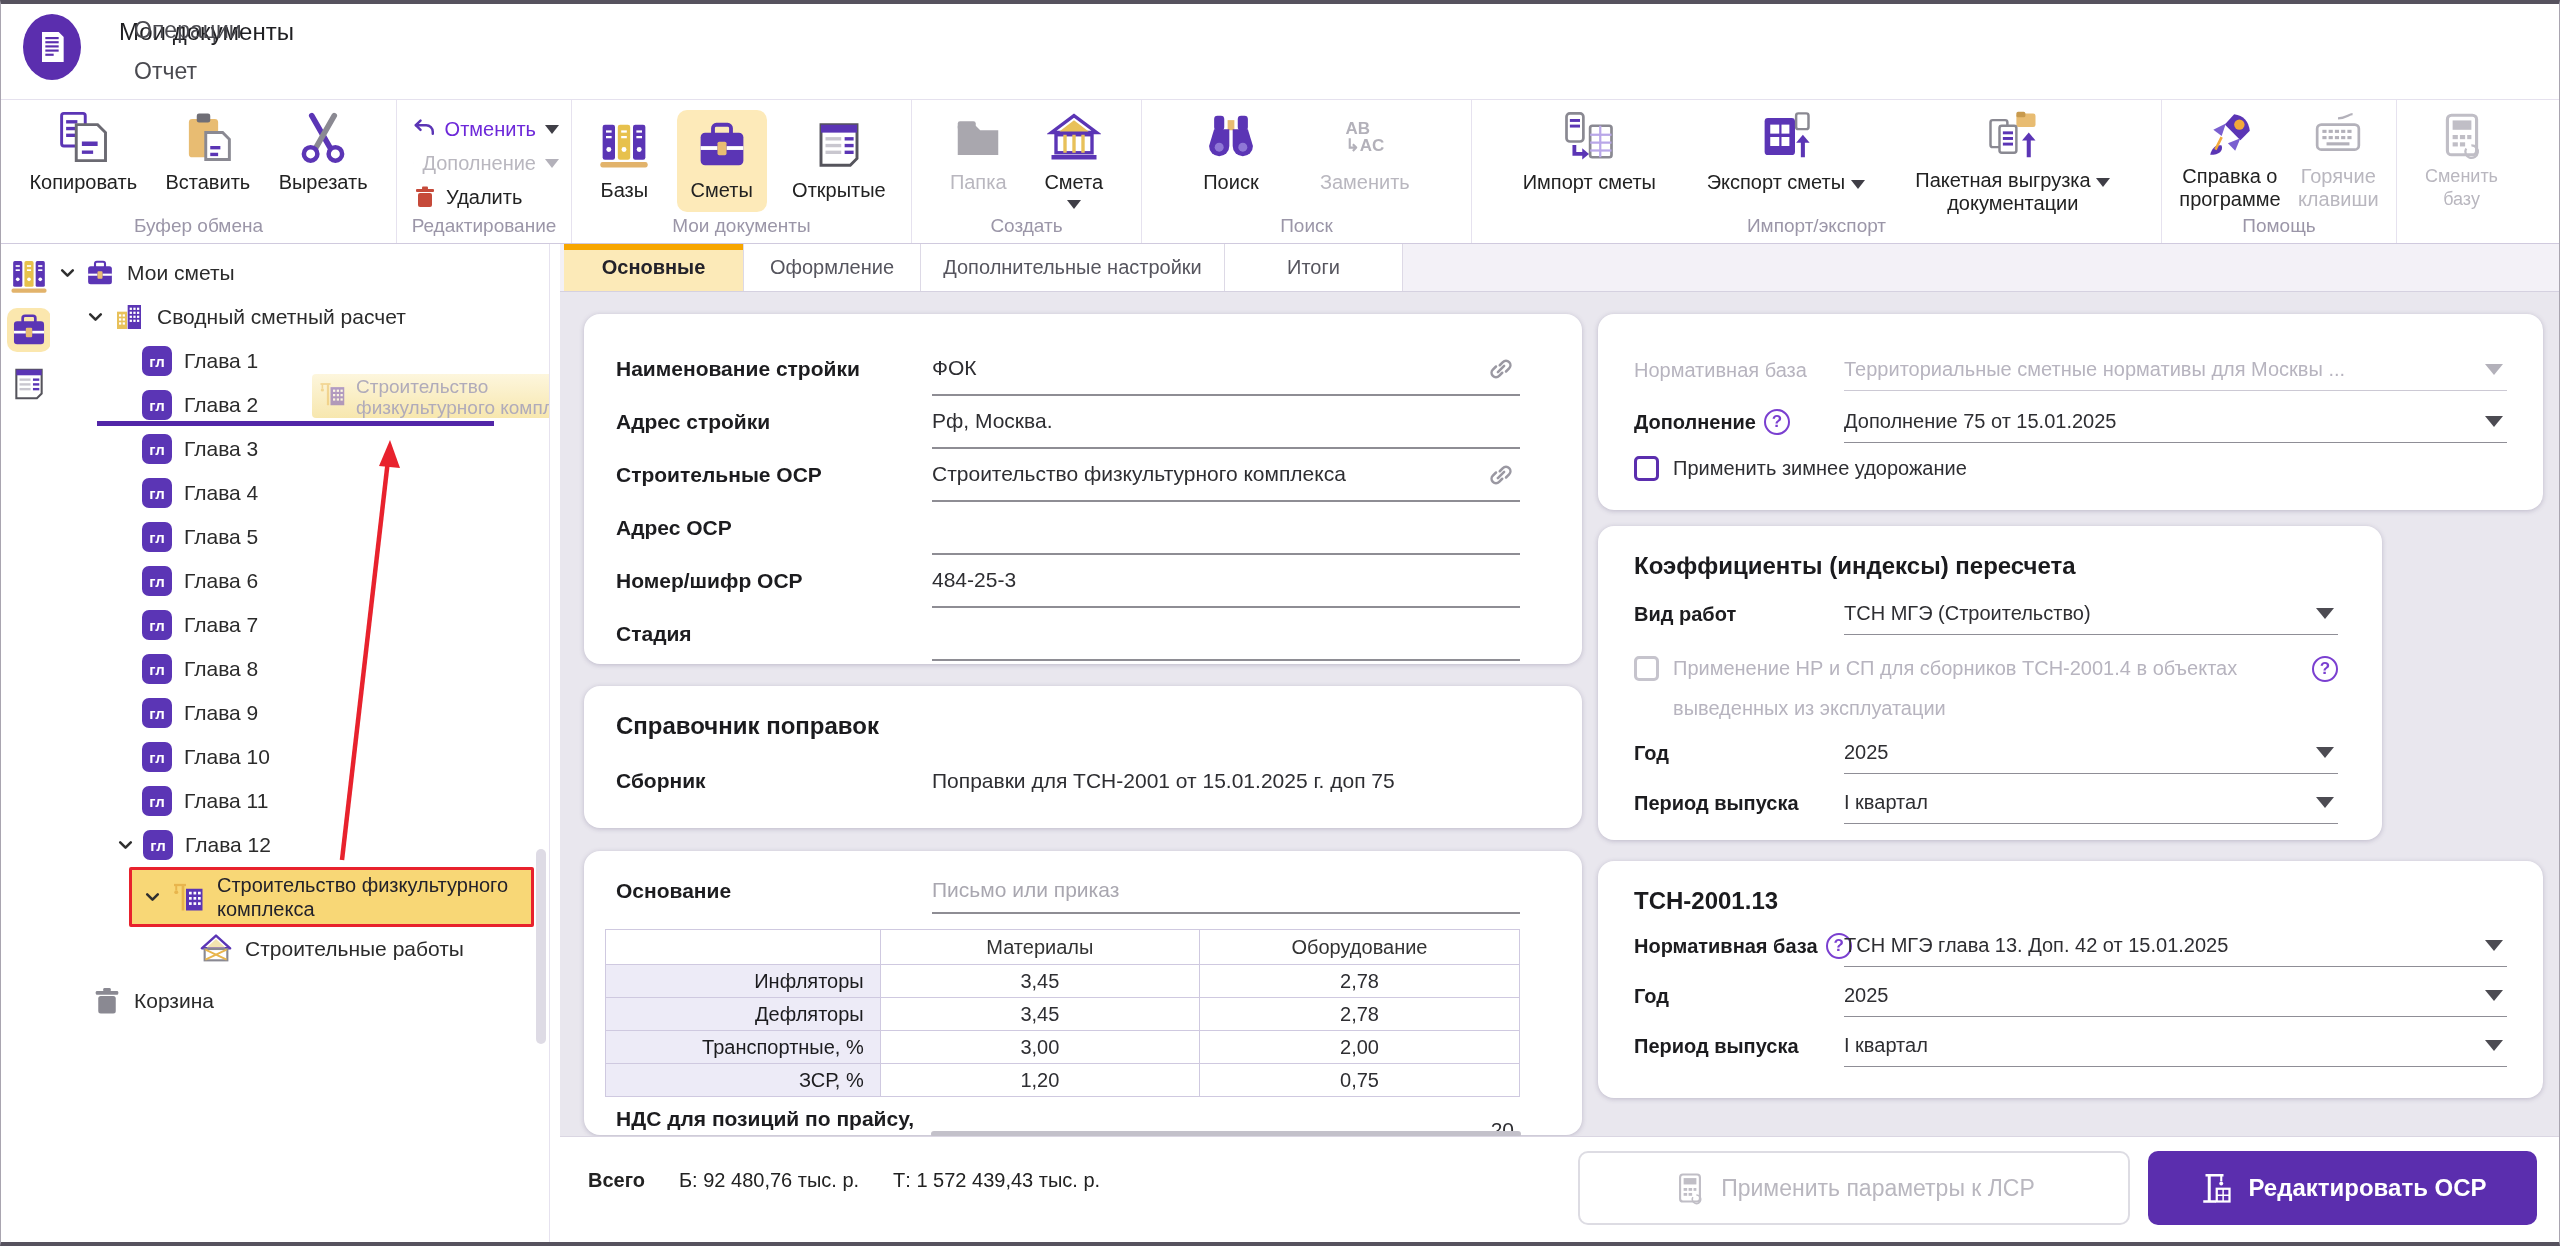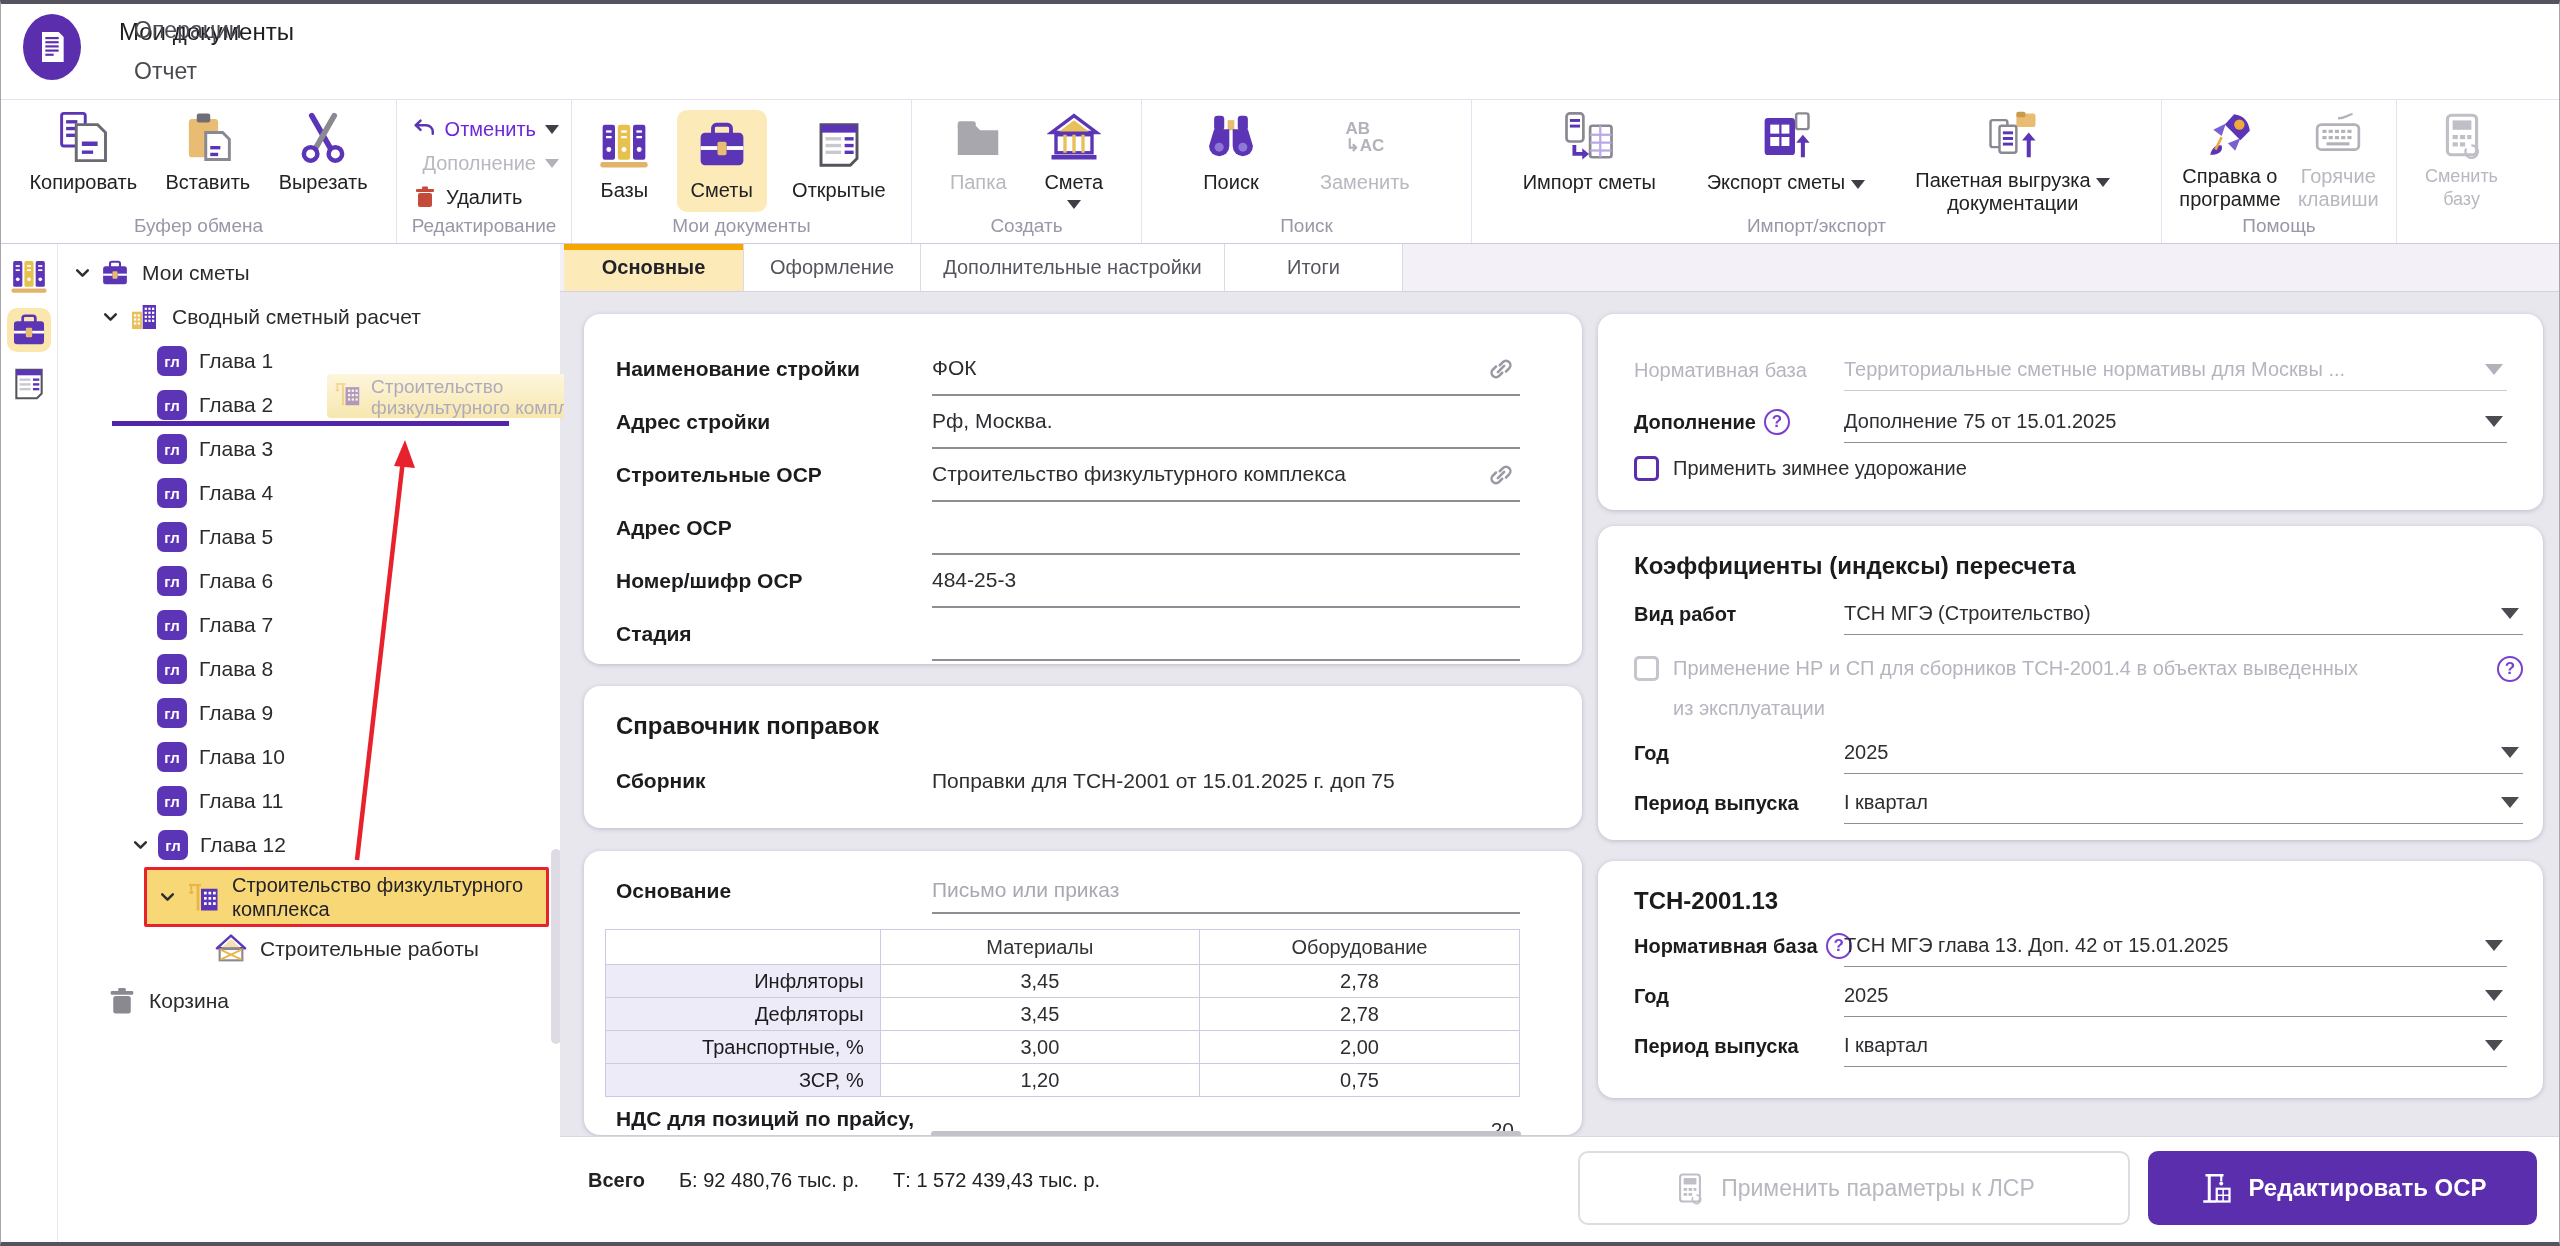--- a/index.html
+++ b/index.html
@@ -35,21 +35,21 @@
   .tri-sm.gray{border-top-color:#b3b1ba;}
   .srow .tri-sm{margin-left:auto;}
   .ab-icon{font-size:17px;font-weight:bold;color:#b3b1ba;line-height:17px;text-align:left;height:54px;display:flex;flex-direction:column;justify-content:center;}
 
   
   .strip{position:absolute;left:0;top:240px;bottom:0;width:57px;background:#fff;border-right:1px solid #eae7f1;box-sizing:border-box;}
   .strip .sbtn{width:44px;height:44px;margin:10px auto 6px;display:flex;align-items:center;justify-content:center;border-radius:10px;}
   .strip .sbtn.active{background:#fbe7ae;}
 
   
-  .tree{position:absolute;left:64px;top:240px;bottom:0;width:500px;background:#fff;border-right:1px solid #e6e2ef;box-sizing:border-box;overflow:hidden;}
+  .tree{position:absolute;left:49px;top:240px;bottom:0;width:500px;background:#fff;border-right:1px solid #e6e2ef;box-sizing:border-box;overflow:hidden;}
   .tree-rows{padding-top:7px;}
   .trow{height:44px;display:flex;align-items:center;font-size:21px;color:#2b2b2b;cursor:default;}
   .trow .chev{width:26px;display:flex;align-items:center;}
   .trow .ticon{margin-right:12px;display:flex;align-items:center;}
   .trow.root{padding-left:9px;}
   .trow.summary{padding-left:37px;text-align:center;}
   .trow.chapter{padding-left:92px;}
   .trow.ch12{padding-left:67px;}
   .trow.child{padding-left:149px;}
   .trow.trash{padding-left:42px;margin-top:8px;}
@@ -90,21 +90,21 @@
   .btable th,.btable td{border:1px solid #cfc9e0;}
   .btable th{height:32px;font-weight:normal;color:#333;text-align:center;background:#fff;}
   .btable td{height:30px;}
   .btable td.rl{background:#edebf7;font-weight:normal;text-align:right;padding-right:16px;width:260px;color:#1c1c1f;}
   .btable td.v{text-align:center;width:322px;color:#2e2e32;}
   .vatrow{display:grid;grid-template-columns:316px 1fr;align-items:center;height:44px;margin-top:10px;}
   .vatrow .fval{justify-content:flex-end;padding-right:6px;}
 
   
   #card-norm{left:1038px;top:70px;width:945px;height:196px;padding:30px 36px 0 36px;}
-  #card-coef{left:1038px;top:282px;width:945px;height:314px;padding:26px 20px 0 36px;}
+  #card-coef{left:1038px;top:282px;width:784px;height:314px;padding:26px 44px 0 36px;}
   #card-tsn{left:1038px;top:617px;width:945px;height:237px;padding:26px 36px 0 36px;}
   .rrow{display:grid;grid-template-columns:210px 1fr;align-items:center;height:52px;}
   .rlabel{font-size:20px;font-weight:bold;color:#1c1c1f;display:flex;align-items:center;gap:8px;white-space:nowrap;}
   .rval{position:relative;height:40px;display:flex;align-items:center;border-bottom:1.5px solid #8f8e96;font-size:20px;color:#2e2e32;padding-right:40px;white-space:nowrap;overflow:hidden;}
   .caret{position:absolute;right:4px;top:14px;width:0;height:0;border-left:9px solid transparent;border-right:9px solid transparent;border-top:11px solid #4c4b52;}
   .rrow.dis .rlabel{color:#b7b4bf;font-weight:normal;}
   .rrow.dis .rval{color:#b7b4bf;border-bottom-color:#ccc9d4;}
   .rrow.dis .caret{border-top-color:#b3b1ba;}
   .help{width:26px;height:26px;box-sizing:border-box;border:2px solid #7a3fd0;border-radius:50%;color:#7a3fd0;font-size:17px;font-weight:bold;display:inline-flex;align-items:center;justify-content:center;flex-shrink:0;}
   .cbrow{display:flex;align-items:center;gap:14px;margin-top:8px;font-size:20px;color:#2e2e32;}

